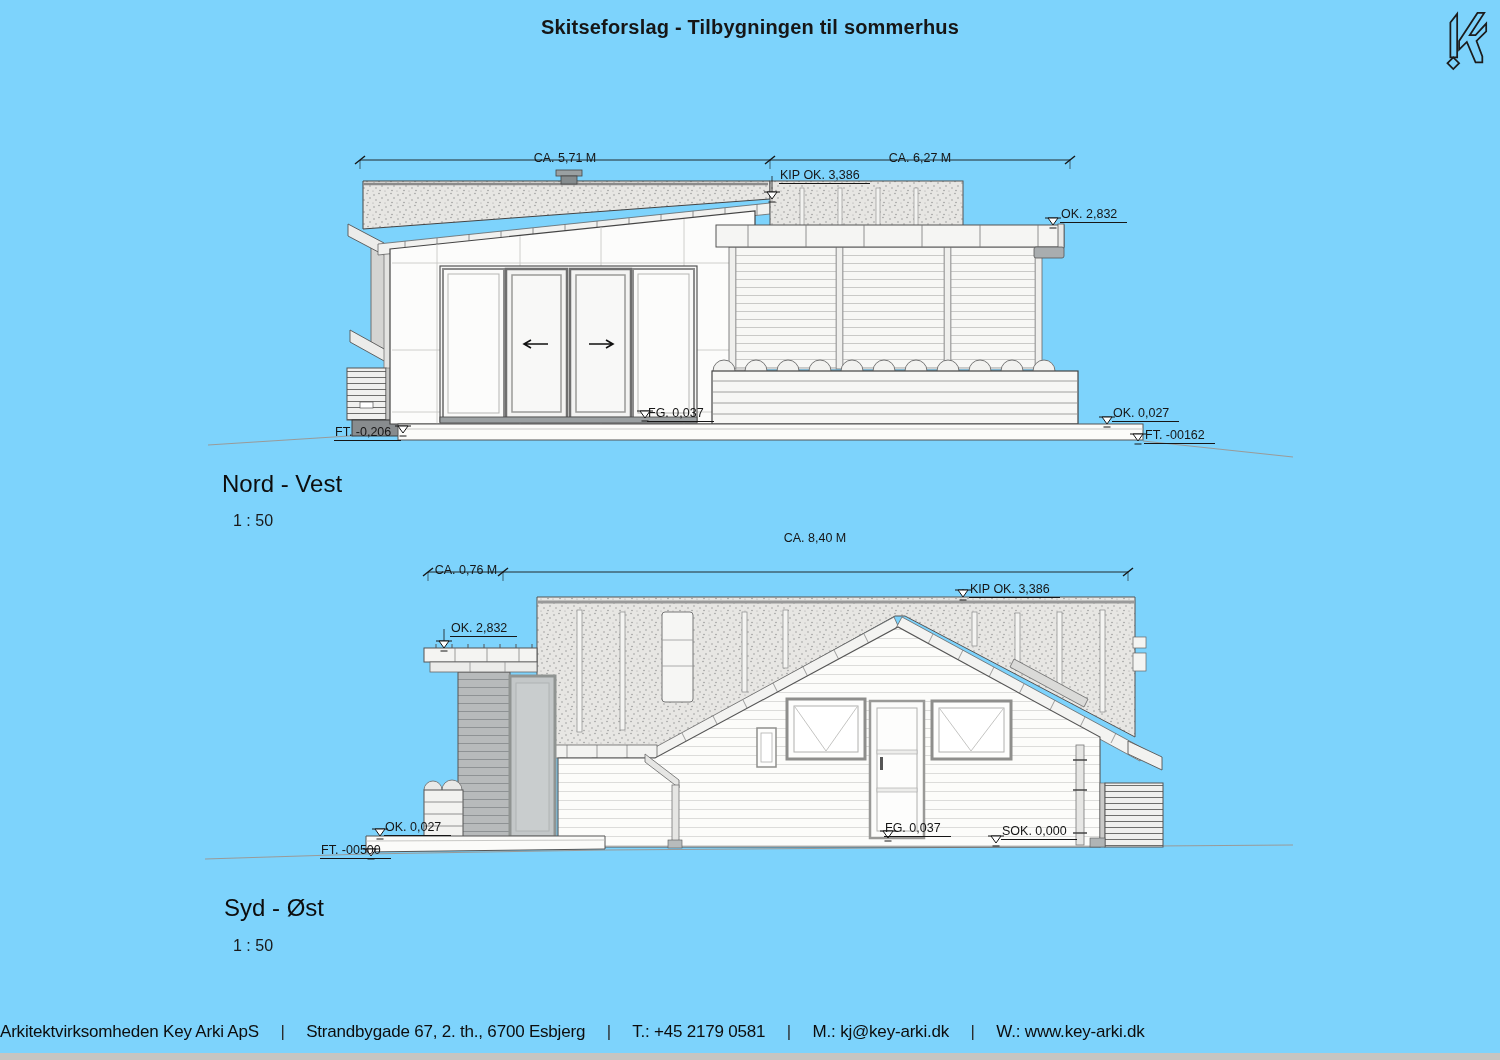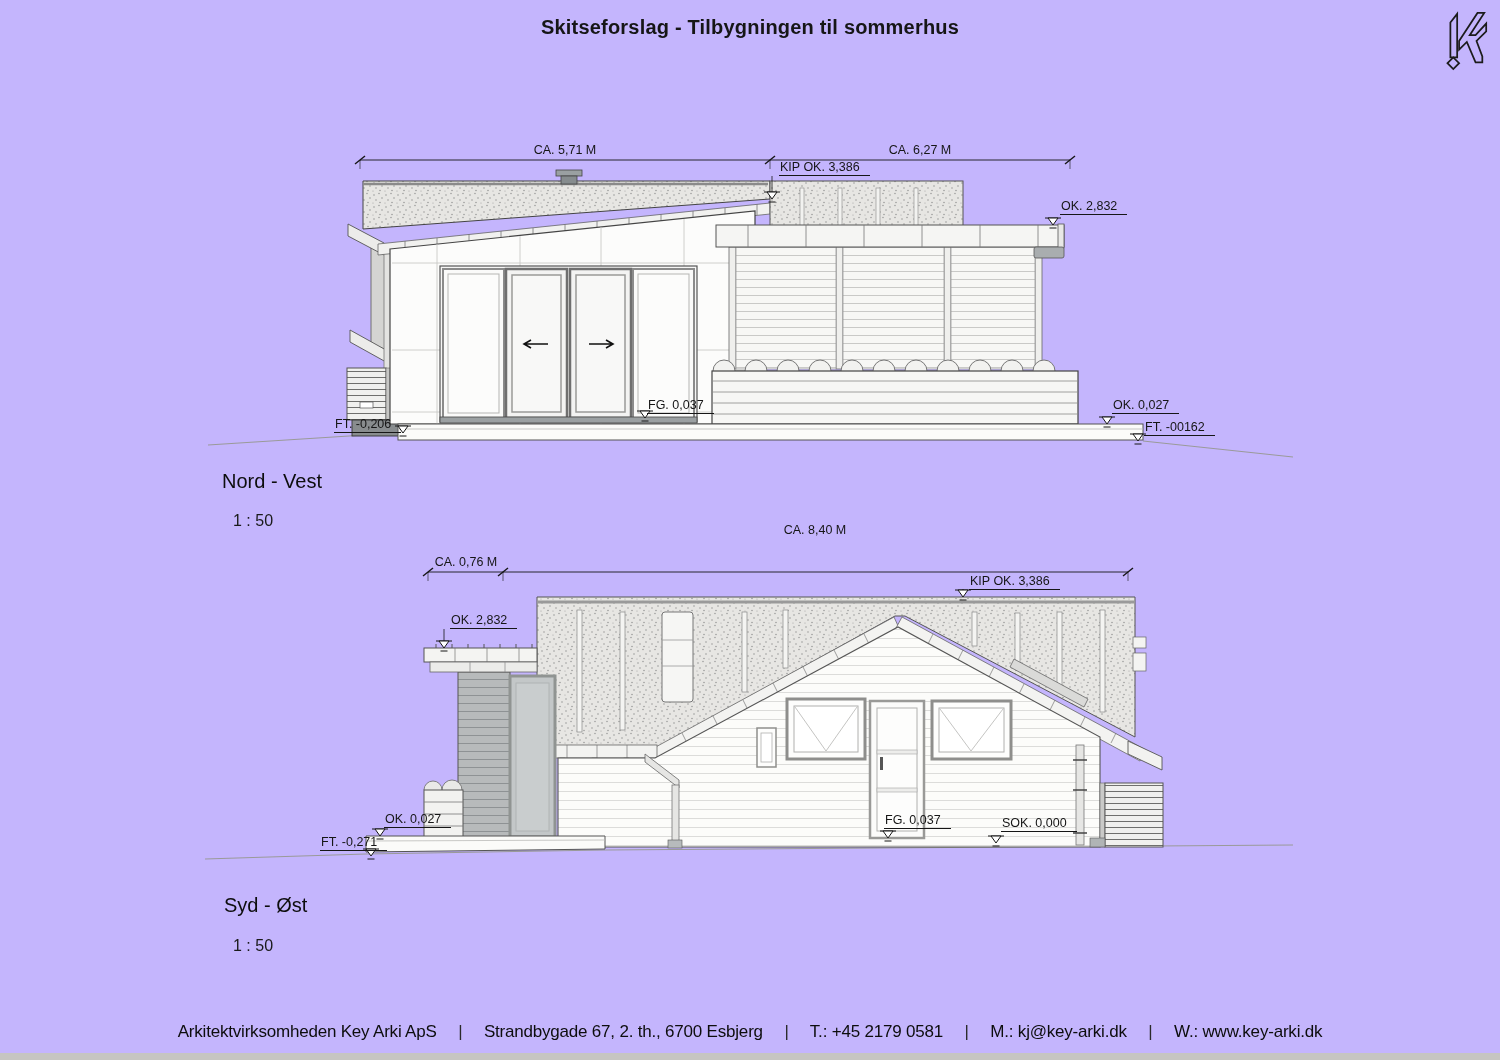--- a/index.html
+++ b/index.html
@@ -1,27 +1,27 @@
 <!DOCTYPE html>
 <html><head>
 <meta charset="utf-8">
 <style>
   html,body{margin:0;padding:0;background:#ffffff;}
-  .sheet{position:relative;width:1500px;height:1060px;background:#c4b5fd;overflow:hidden;
+  .sheet{position:relative;width:1500px;height:1060px;background:#7dd3fc;overflow:hidden;
          font-family:"Liberation Sans",sans-serif;color:#161616;}
   .sheet-title{position:absolute;top:16px;left:0;right:0;text-align:center;
                font-size:20px;font-weight:bold;letter-spacing:.2px;}
   .logo{position:absolute;top:4px;right:8px;width:60px;height:72px;}
   .dwg{position:absolute;left:0;top:0;width:1500px;height:1060px;}
-  .lbl{position:absolute;font-size:12.5px;line-height:14px;white-space:nowrap;color:#161616;}
+  .lbl{position:absolute;font-size:12.5px;line-height:14px;white-space:nowrap;color:#161616;margin-top:8px;}
   .dim{transform:translateX(-50%);}
   .lvl{border-bottom:1.2px solid #161616;padding:0 10px 1px 1px;}
-  .dwg-name{position:absolute;font-size:20px;color:#0d0d0d;}
+  .dwg-name{position:absolute;font-size:24px;color:#0d0d0d;}
   .dwg-scale{position:absolute;font-size:16px;color:#1a1a1a;}
-  .footer{position:absolute;left:0;right:0;top:1022px;text-align:center;
+  .footer{position:absolute;left:0;right:0;top:1022px;
           font-size:17px;letter-spacing:-.2px;color:#0d0d0d;}
   .footer .sep{margin:0 17px;color:#2a2a2a;}
   .bottom-strip{position:absolute;left:0;right:0;bottom:0;height:7px;background:#c6c5c1;}
 </style>
 </head>
 <body>
 
 <div class="sheet">
 
   <div class="sheet-title">Skitseforslag - Tilbygningen til sommerhus</div>
@@ -375,21 +375,21 @@
   <span class="lbl lvl" style="left:334px;top:417px">FT. -0,206</span>
   <span class="lbl lvl" style="left:1144px;top:420px">FT. -00162</span>
   <span class="dwg-name" style="left:222px;top:470px">Nord - Vest</span>
   <span class="dwg-scale" style="left:233px;top:512px">1 : 50</span>
 
   <span class="lbl dim" style="left:466px;top:555px">CA. 0,76 M</span>
   <span class="lbl dim" style="left:815px;top:523px">CA. 8,40 M</span>
   <span class="lbl lvl" style="left:969px;top:574px">KIP OK. 3,386</span>
   <span class="lbl lvl" style="left:450px;top:613px">OK. 2,832</span>
   <span class="lbl lvl" style="left:384px;top:812px">OK. 0,027</span>
-  <span class="lbl lvl" style="left:320px;top:835px">FT. -0,271</span>
+  <span class="lbl lvl" style="left:320px;top:835px">FT. -00500</span>
   <span class="lbl lvl" style="left:884px;top:813px">FG. 0,037</span>
   <span class="lbl lvl" style="left:1001px;top:816px">SOK. 0,000</span>
   <span class="dwg-name" style="left:224px;top:894px">Syd - Øst</span>
   <span class="dwg-scale" style="left:233px;top:937px">1 : 50</span>
 
   <div class="footer">
     <span>Arkitektvirksomheden Key Arki ApS</span>
     <span class="sep">|</span>
     <span>Strandbygade 67, 2. th., 6700 Esbjerg</span>
     <span class="sep">|</span>

